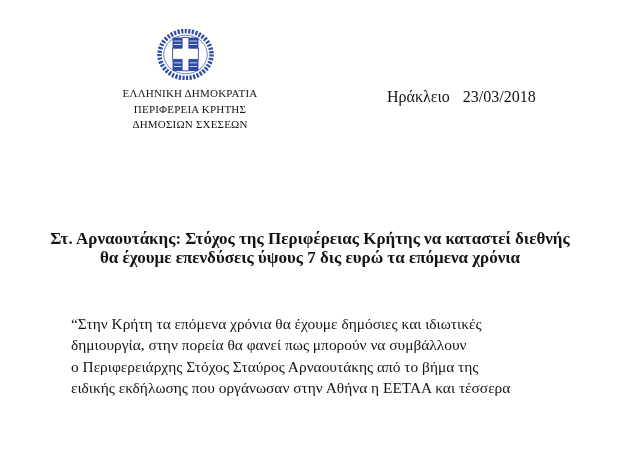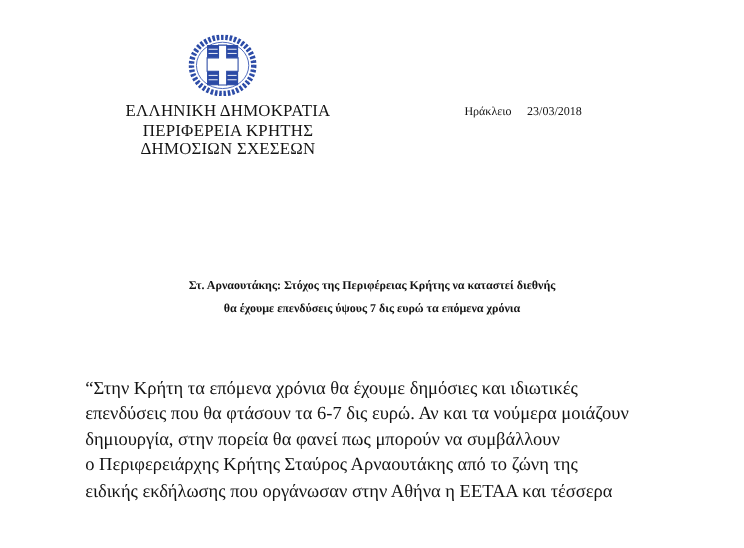--- a/index.html
+++ b/index.html
@@ -24,43 +24,43 @@
     width: 57px;
     height: 51px;
   }
   
   #org-block {
     position: absolute;
     left: 89px;
     top: 86px;
     width: 202px;
     text-align: center;
-    font-size: 14px;
+    font-size: 11px;
     line-height: 15.6px;
     letter-spacing: 0.2px;
     white-space: nowrap;
   }
   
   #dateline {
     position: absolute;
     left: 387px;
     top: 88px;
-    font-size: 10px;
+    font-size: 16px;
     white-space: nowrap;
   }
   #dateline .place { margin-right: 13px; }
   
   #doc-title {
     position: absolute;
     left: 0;
     top: 230px;
     width: 620px;
     text-align: center;
     font-weight: bold;
-    font-size: 10px;
+    font-size: 17px;
     line-height: 18.6px;
   }
   
   #body-par {
     position: absolute;
     left: 71px;
     top: 313px;
     width: 500px;
     font-size: 15.4px;
     line-height: 21.4px;
@@ -111,19 +111,18 @@
     <span class="place">Ηράκλειο</span><span>23/03/2018</span>
   </div>
 
   <div id="doc-title">
     <span class="line">Στ. Αρναουτάκης: Στόχος της Περιφέρειας Κρήτης να καταστεί διεθνής</span>
     <span class="line">θα έχουμε επενδύσεις ύψους 7 δις ευρώ τα επόμενα χρόνια</span>
   </div>
 
   <div id="body-par">
     <span class="line">“Στην Κρήτη τα επόμενα χρόνια θα έχουμε δημόσιες και ιδιωτικές</span>
-    <span class="line">επενδύσεις που θα φτάσουν τα 6-7 δις ευρώ. Αν και τα νούμερα μοιάζουν</span>
     <span class="line">δημιουργία, στην πορεία θα φανεί πως μπορούν να συμβάλλουν</span>
-    <span class="line">ο Περιφερειάρχης Κρήτης Σταύρος Αρναουτάκης από το ζώνη της</span>
+    <span class="line">ο Περιφερειάρχης Στόχος Σταύρος Αρναουτάκης από το βήμα της</span>
     <span class="line">ειδικής εκδήλωσης που οργάνωσαν στην Αθήνα η ΕΕΤΑΑ και τέσσερα</span>
   </div>
 
 </div>
 
 </body></html>

